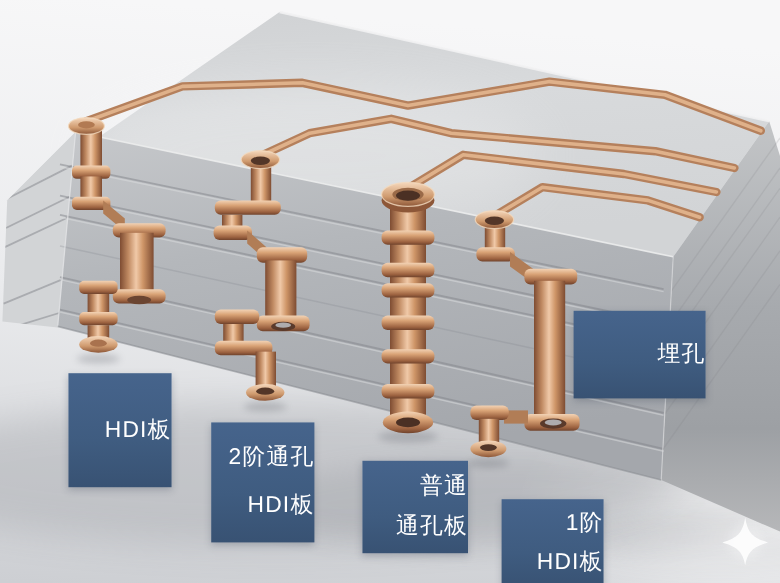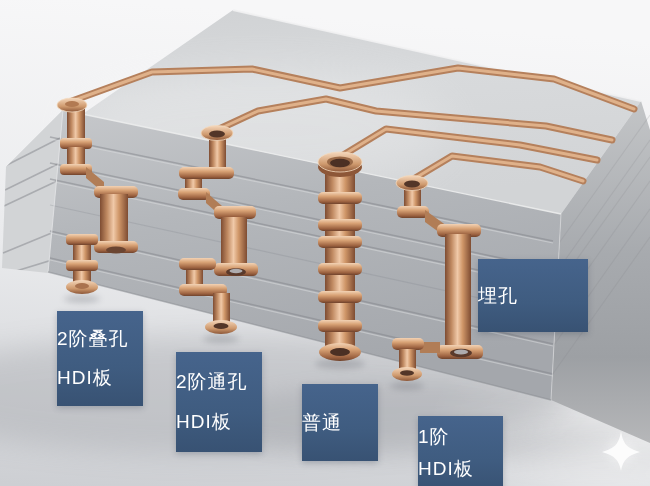--- a/index.html
+++ b/index.html
@@ -3,21 +3,21 @@
 <meta charset="utf-8">
 <style>
   html,body{margin:0;padding:0;background:#888;}
   #stage{
     position:relative;width:650px;height:486px;overflow:hidden;
     font-family:"Liberation Sans","DejaVu Sans",sans-serif;
     background:#ededef;
   }
   #scene{position:absolute;inset:0;}
   .plabel{
-    position:absolute;display:flex;flex-direction:column;align-items:flex-start;
+    position:absolute;display:flex;flex-direction:column;align-items:flex-end;
     justify-content:space-evenly;text-align:center;
     background:linear-gradient(180deg,var(--label-bg-light,#46648c) 0%,var(--label-bg,#3f5c80) 60%,var(--label-bg-dark,#385273) 100%);
     color:var(--label-text,#fff);
     font-size:19px;font-weight:500;letter-spacing:1px;
     box-shadow:0 2px 6px rgba(40,50,70,.25);
   }
   .plabel span{display:block;line-height:1.15;}
   .blur14{filter:blur(14px);}
   .blur10{filter:blur(10px);}
   .blur4{filter:blur(4px);}
@@ -252,29 +252,29 @@
     <ellipse cx="412" cy="184" rx="8" ry="3.5" class="hole-dark"></ellipse>
   </g>
 
   <g>
     <circle class="blur4" cx="621" cy="452" r="14" fill="#ffffff" opacity="0.25"></circle>
     <path d="M621,431 C623,444 627,448 640,452 C627,456 623,460 621,471 C619,460 615,456 602,452 C615,448 619,444 621,431 Z" fill="#fdfdfd" opacity="0.92"></path>
   </g>
 </svg>
 
 <div class="plabel" style="left:57px;top:311px;width:86px;height:95px">
-  <span>2阶叠孔</span>
   <span>HDI板</span>
 </div>
 <div class="plabel" style="left:176px;top:352px;width:86px;height:100px">
   <span>2阶通孔</span>
   <span>HDI板</span>
 </div>
-<div class="plabel" style="left:302px;top:384px;width:76px;height:77px">
+<div class="plabel" style="left:302px;top:384px;width:88px;height:77px">
   <span>普通</span>
+  <span>通孔板</span>
 </div>
 <div class="plabel" style="left:418px;top:416px;width:85px;height:74px">
   <span>1阶</span>
   <span>HDI板</span>
 </div>
 <div class="plabel" style="left:478px;top:259px;width:110px;height:73px">
   <span>埋孔</span>
 </div>
 </div>
 

